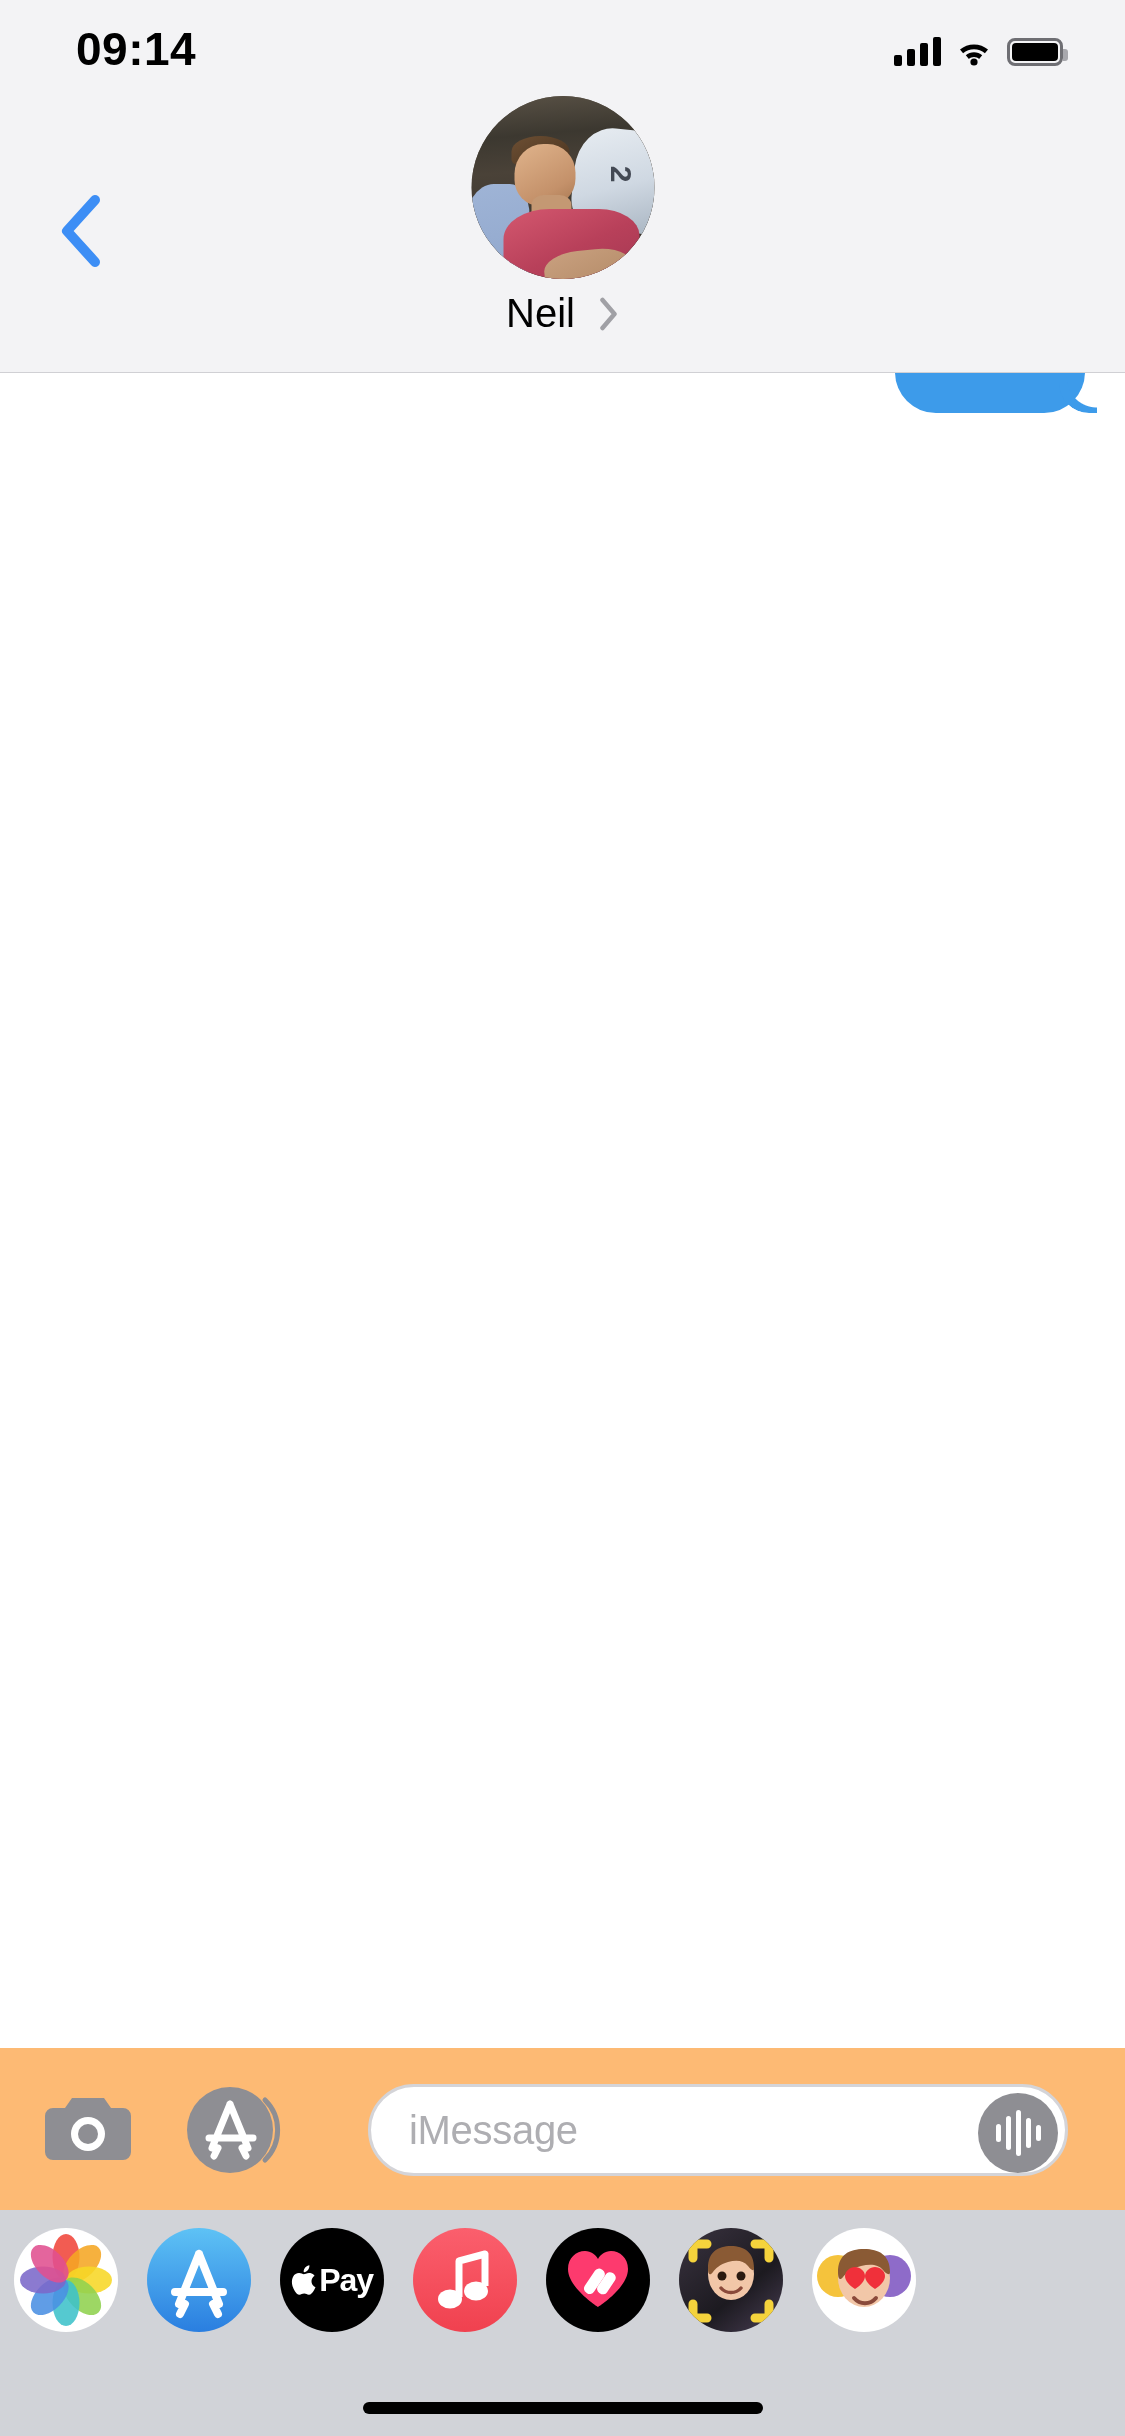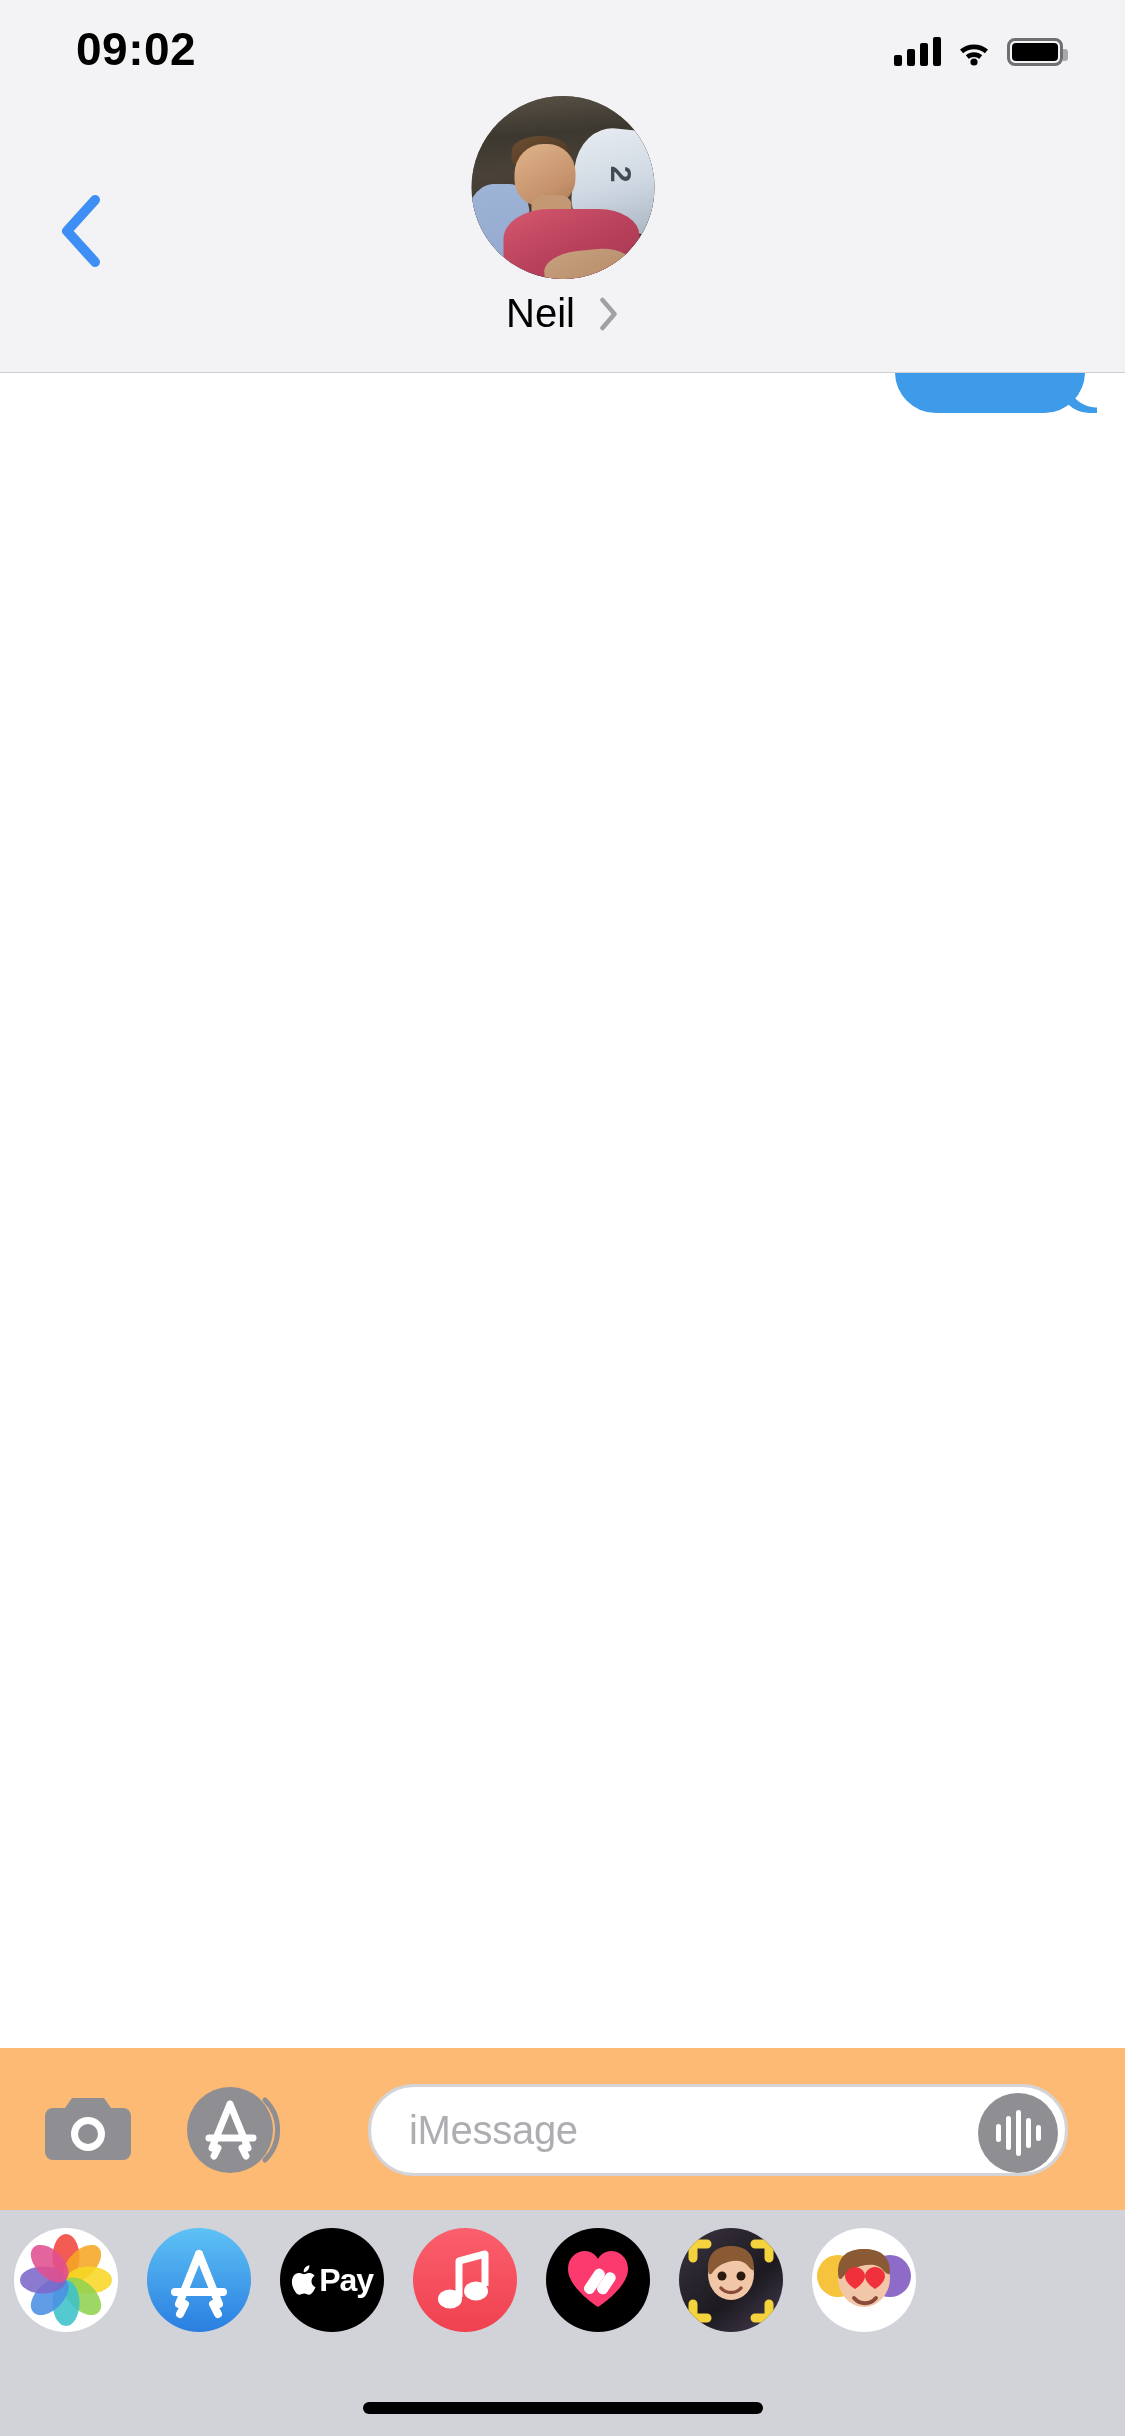--- a/index.html
+++ b/index.html
@@ -253,21 +253,21 @@
     position:absolute; left:50%; bottom:22px; transform:translateX(-50%);
     width:400px; height:12px; background:#000; border-radius:8px; z-index:40;
   }
 </style>
 </head>
 <body>
 
 <div id="phone">
 
   <div class="statusbar">
-    <div class="sb-time">09:02</div>
+    <div class="sb-time">09:14</div>
     <div class="sb-right">
       <div class="sig">
           <i></i>
           <i></i>
           <i></i>
           <i></i>
         </div>
       <div class="wifi">
         <svg width="38" height="28" viewBox="0 0 38 28">
           <path d="M19 6.5c5.3 0 10.2 1.9 14 5.1l-3.1 3.7C26.8 12.6 23.1 11.2 19 11.2S11.2 12.6 8.1 15.3L5 11.6C8.8 8.4 13.7 6.5 19 6.5z" fill="#000"></path>

